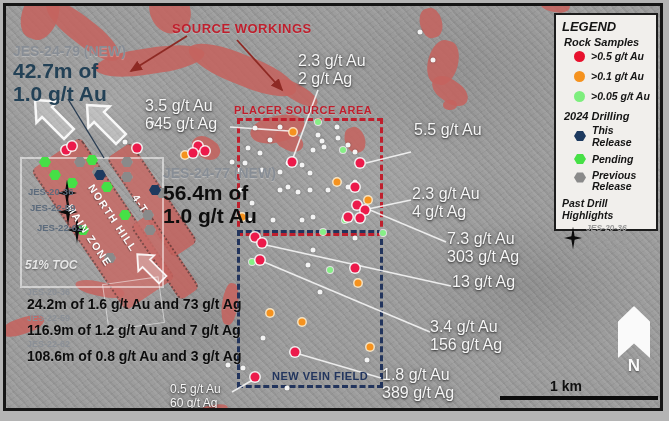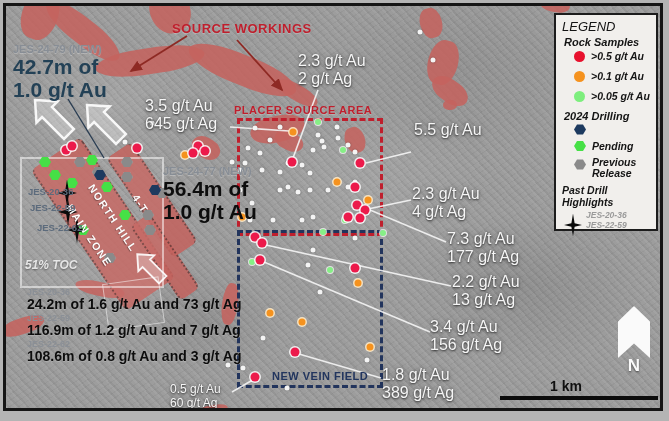--- a/index.html
+++ b/index.html
@@ -29,29 +29,29 @@
   .dot-r{width:9px;height:9px;background:var(--sample_red,#ec1a4b);box-shadow:0 0 0 1.5px rgba(255,255,255,.85);}
   .hex{position:absolute;width:12px;height:11px;transform:translate(-50%,-50%);clip-path:polygon(25% 5%,75% 5%,100% 50%,75% 95%,25% 95%,0% 50%);}
   .hex-gray{background:var(--hex_gray,#8a8a8a);box-shadow:0 0 0 1px rgba(255,255,255,.4);}
   .hex-navy{background:var(--hex_navy,#1d3a5f);}
   .hex-green{background:var(--hex_green,#46e046);}
   .star{position:absolute;width:20px;height:27px;background:#0b0b0b;transform:translate(-50%,-50%);clip-path:polygon(50% 0%,59% 42%,100% 50%,59% 58%,50% 100%,41% 58%,0% 50%,41% 42%);}
   .txt{position:absolute;z-index:5;white-space:nowrap;}
   .wlab{color:#f6f6f6;font-weight:normal;font-size:16px;line-height:18px;text-shadow:0 1px 2px rgba(0,0,0,.65),0 0 5px rgba(0,0,0,.35);}
   .wlab-sm{font-size:12px;line-height:14px;}
   .redlab{color:var(--crimson,#c0202c);font-weight:bold;font-size:13px;letter-spacing:.5px;text-shadow:0 1px 1px rgba(255,255,255,.25);}
-  .idlab{color:#878d95;font-size:11px;font-weight:bold;text-shadow:0 1px 1px rgba(255,255,255,.3);}
+  .idlab{color:#878d95;font-size:14px;font-weight:bold;text-shadow:0 1px 1px rgba(255,255,255,.3);}
   .big-steel{color:var(--steel_text,#234156);font-weight:bold;font-size:21px;line-height:23px;}
   .big-black{color:#0d0d0d;font-weight:bold;font-size:21px;line-height:23px;}
   .bandtxt{position:absolute;z-index:5;color:#fdfdfd;font-weight:bold;font-size:10.5px;letter-spacing:1.5px;transform-origin:left top;text-shadow:0 1px 1px rgba(0,0,0,.4);white-space:nowrap;}
   .starlab{color:#5c6b7c;font-size:9.5px;font-weight:bold;}
   .hl-id{color:#8a8f96;font-size:9px;font-weight:bold;line-height:9px;}
   .hl-text{color:#0d0d0d;font-size:14px;font-weight:bold;line-height:15px;margin-bottom:2px;text-shadow:0 1px 1px rgba(255,255,255,.2);}
   .legend{position:absolute;left:548px;top:7px;width:104px;height:218px;background:var(--legend_bg,#f1efec);border:2px solid #1c1c1c;z-index:6;box-sizing:border-box;padding:4px 6px;font-style:italic;color:#141414;}
-  .lg-title{font-size:13px;font-weight:normal;margin-bottom:2px;}
+  .lg-title{font-size:13px;font-weight:bold;margin-bottom:2px;}
   .lg-head{font-size:11px;font-weight:bold;margin:2px 0 2px 2px;}
   .lg-row{display:flex;align-items:center;gap:6px;margin:0 0 8px 12px;font-size:10.5px;font-weight:bold;}
   .lg-row.tight{margin-bottom:5px;}
   .lg-dot{width:11px;height:11px;border-radius:50%;flex:0 0 auto;}
   .lg-hex{width:12px;height:11px;clip-path:polygon(25% 5%,75% 5%,100% 50%,75% 95%,25% 95%,0% 50%);flex:0 0 auto;}
   .lg-star-row{display:flex;align-items:center;gap:4px;margin-left:2px;}
   .lg-star{width:18px;height:23px;background:#0b0b0b;clip-path:polygon(50% 0%,59% 42%,100% 50%,59% 58%,50% 100%,41% 58%,0% 50%,41% 42%);flex:0 0 auto;}
   .lg-ids{font-size:8.5px;color:#9a9a9a;line-height:10px;font-weight:bold;}
   .scalebar{position:absolute;left:494px;top:390px;width:158px;height:4px;background:#0c0c0c;z-index:5;}
   .scaletxt{position:absolute;left:530px;top:372px;width:60px;text-align:center;font-size:14px;font-weight:bold;color:#101010;z-index:5;}
@@ -255,24 +255,23 @@
   </div>
   <div class="txt wlab" style="left:408px;top:115px;">
     <div>5.5 g/t Au</div>
   </div>
   <div class="txt wlab" style="left:406px;top:179px;">
     <div>2.3 g/t Au</div>
     <div>4 g/t Ag</div>
   </div>
   <div class="txt wlab" style="left:441px;top:224px;">
     <div>7.3 g/t Au</div>
-    <div>177 g/t Ag</div>
+    <div>303 g/t Ag</div>
   </div>
   <div class="txt wlab" style="left:446px;top:267px;">
-    <div>2.2 g/t Au</div>
     <div>13 g/t Ag</div>
   </div>
   <div class="txt wlab" style="left:424px;top:312px;">
     <div>3.4 g/t Au</div>
     <div>156 g/t Ag</div>
   </div>
   <div class="txt wlab" style="left:376px;top:360px;">
     <div>1.8 g/t Au</div>
     <div>389 g/t Ag</div>
   </div>
@@ -312,20 +311,21 @@
       <span class="lg-dot" style="background:#f5921e;"></span>
       <span>&gt;0.1 g/t Au</span>
     </div>
     <div class="lg-row">
       <span class="lg-dot" style="background:#7dee7d;"></span>
       <span>&gt;0.05 g/t Au</span>
     </div>
     <div class="lg-head">2024 Drilling</div>
     <div class="lg-row tight">
       <span class="lg-hex" style="background:#1d3a5f;"></span>
+      <span>This Release</span>
     </div>
     <div class="lg-row tight">
       <span class="lg-hex" style="background:#46e046;"></span>
       <span>Pending</span>
     </div>
     <div class="lg-row tight" style="align-items:flex-start;">
       <span class="lg-hex" style="background:#8a8a8a;margin-top:2px;"></span>
       <span style="white-space:normal;width:62px;line-height:11px;">Previous Release</span>
     </div>
     <div class="lg-head" style="margin-left:0;font-size:10.5px;">Past Drill Highlights</div>

